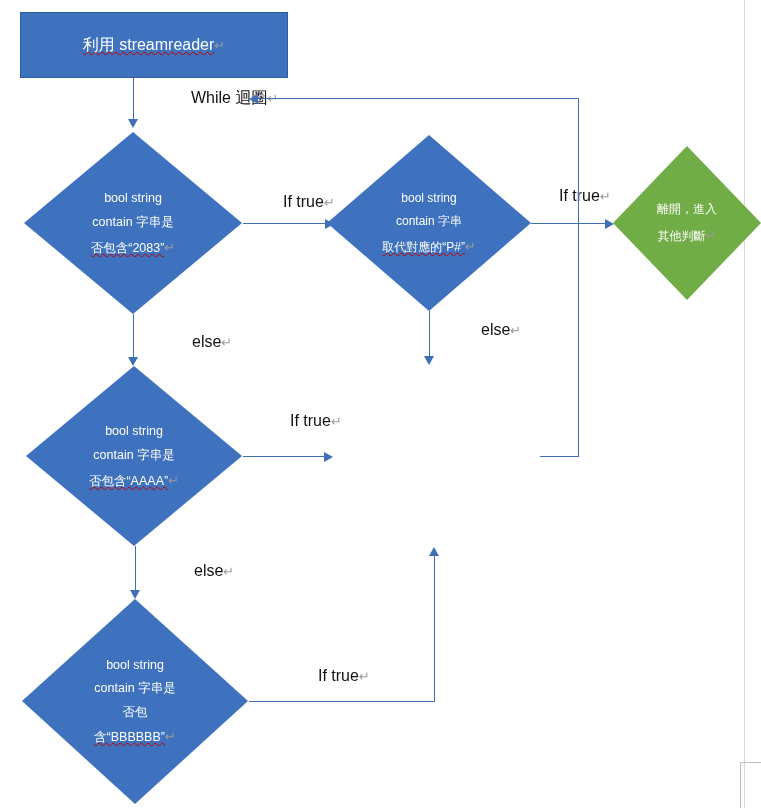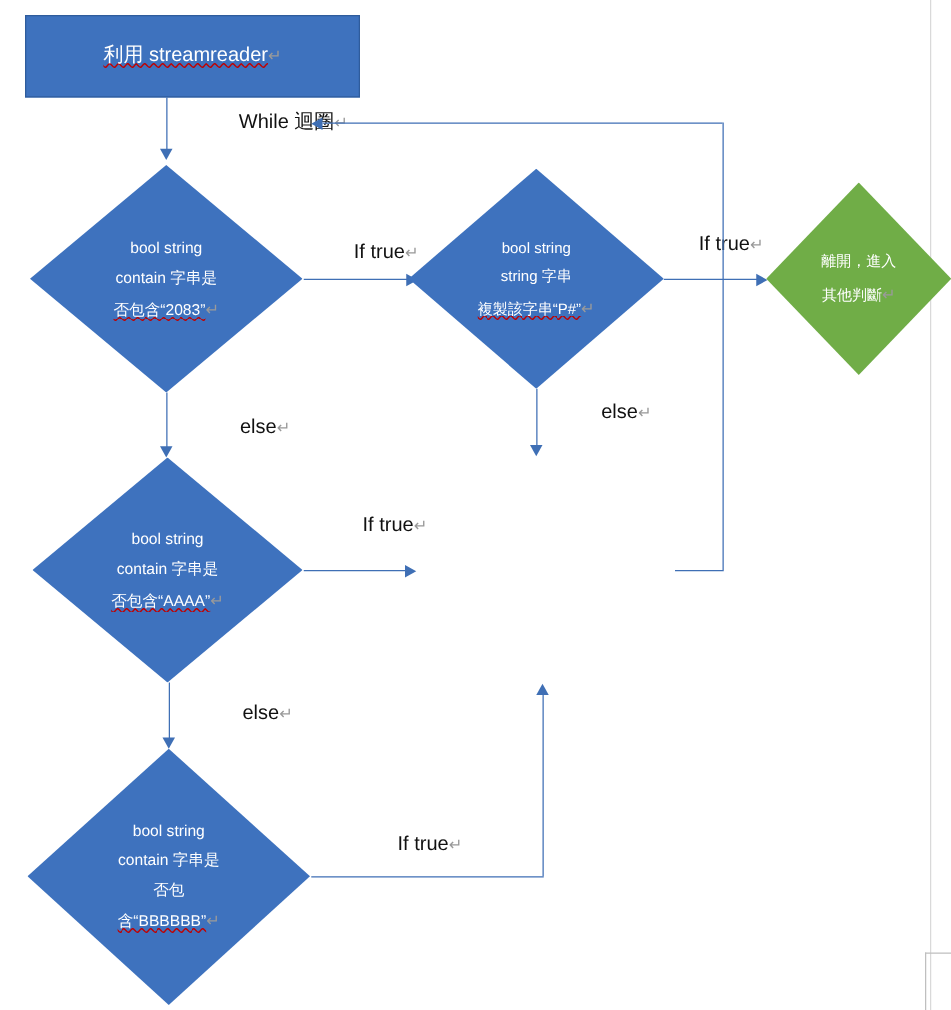--- a/index.html
+++ b/index.html
@@ -190,22 +190,22 @@
   </div>
   <div class="line v" style="left:133px; top:314px; height:47px;"></div>
   <div class="arrow down" style="left:128px; top:357px;"></div>
 
   <div class="diamond-wrap" style="left:327px; top:135px; width:204px; height:176px;">
     <svg class="diamond-shape" viewBox="0 0 204 176" preserveAspectRatio="none">
       <polygon points="102,0 204,88 102,176 0,88" fill="#3E72BE"></polygon>
     </svg>
     <div class="diamond-label" style="font-size:12px; line-height:1.95;">
       <span class="ln">bool string</span>
-      <span class="ln">string 字串</span>
-      <span class="ln"><span class="squiggle">複製該字串“P#”</span><span class="pilcrow">↵</span></span>
+      <span class="ln">contain 字串</span>
+      <span class="ln"><span class="squiggle">取代對應的“P#”</span><span class="pilcrow">↵</span></span>
     </div>
   </div>
 
   <div class="edge-label" style="left:527px; top:196px; transform:translateY(-50%);">
     <span>If true</span><span class="pilcrow">↵</span>
   </div>
   <div class="line h" style="left:531px; top:223px; width:79px;"></div>
   <div class="arrow right" style="left:605px; top:219px;"></div>
 
   <div class="edge-label" style="left:449px; top:330px; transform:translateY(-50%);">

